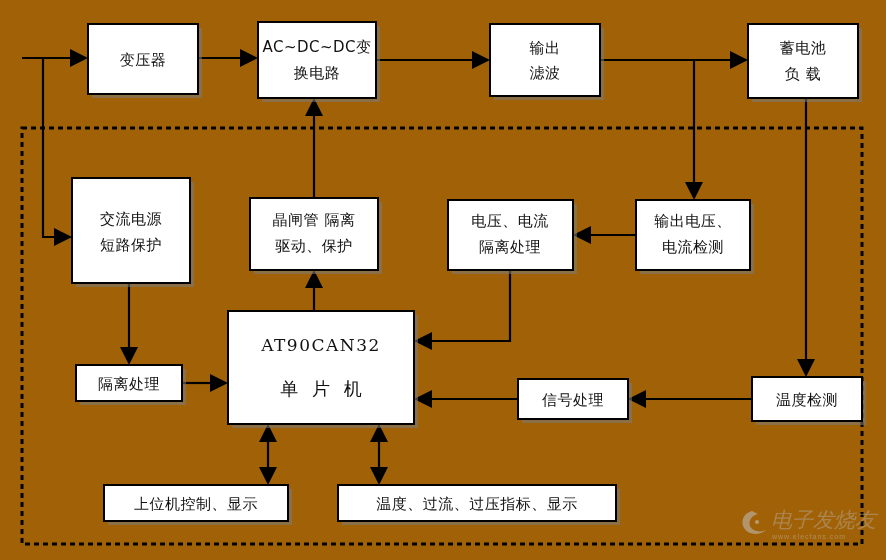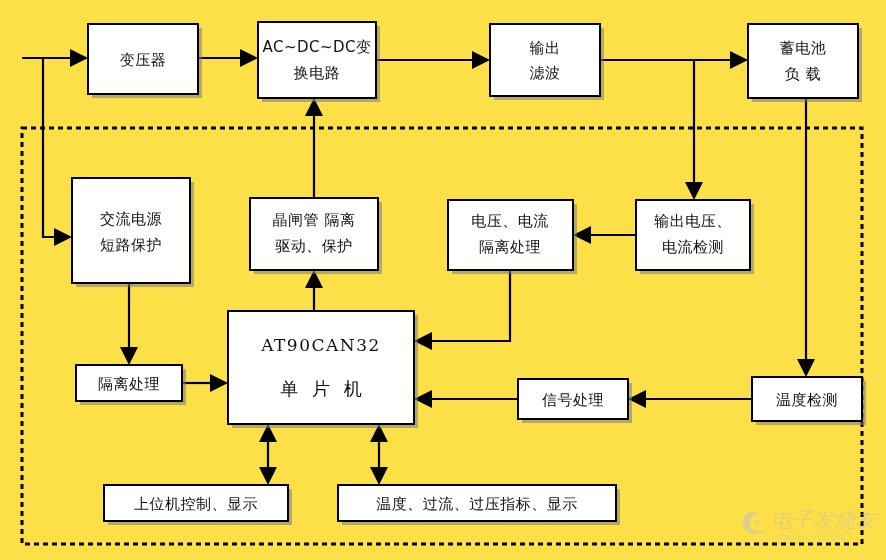--- a/index.html
+++ b/index.html
@@ -4,21 +4,21 @@
 <style>
   html, body {
     margin: 0;
     padding: 0;
     background: #ffffff;
   }
   #stage {
     position: relative;
     width: 886px;
     height: 560px;
-    background: #fde047;
+    background: #a16207;
     overflow: hidden;
     font-family: "Liberation Sans", sans-serif;
   }
   svg.diagram {
     position: absolute;
     left: 0;
     top: 0;
     width: 886px;
     height: 560px;
   }

